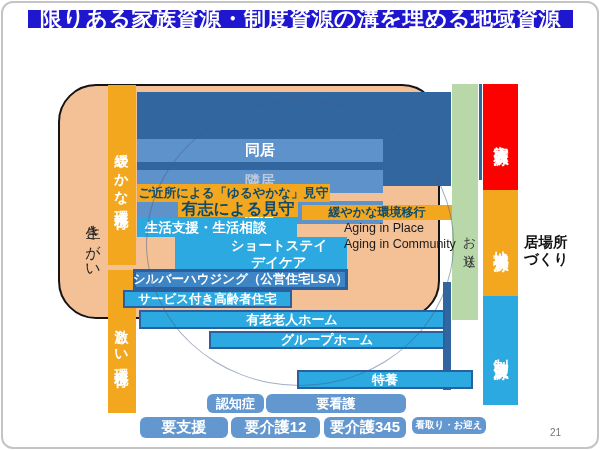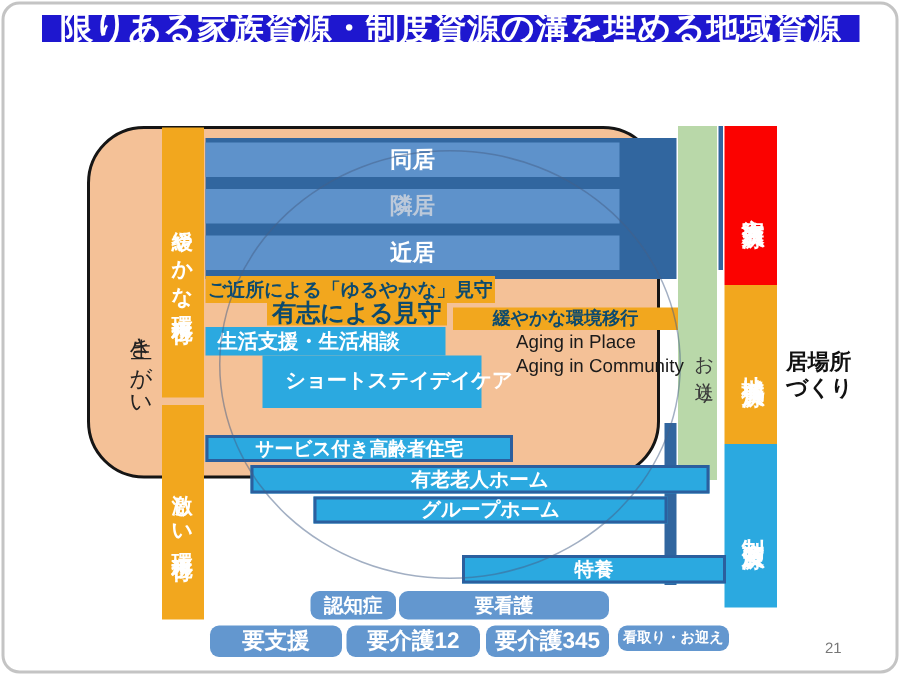--- a/index.html
+++ b/index.html
@@ -10,22 +10,22 @@
   .title{left:28px;top:10px;width:545px;height:18px;background:#1e17cf;color:#fff;
          font-size:22px;font-weight:bold;display:flex;align-items:center;justify-content:center;
          white-space:nowrap;letter-spacing:.5px;}
   .peach{left:58px;top:84px;width:382px;height:235px;background:#f4c197;border:2.5px solid #151515;border-radius:38px;}
   .vtext{writing-mode:vertical-rl;text-orientation:upright;letter-spacing:2px;}
   .oband{background:#f2a71e;color:#fff;font-weight:bold;display:flex;align-items:center;justify-content:center;}
   .oleft-top{left:108px;top:85px;width:28px;height:180px;font-size:14px;}
   .oleft-bot{left:108px;top:270px;width:28px;height:143px;font-size:14px;}
   .ikigai{left:76px;top:183px;width:26px;height:120px;color:#222;font-size:15px;display:flex;justify-content:center;}
   .panel{left:137px;top:92px;width:314px;height:94px;background:#31669f;}
-  .prow{position:absolute;left:0;width:276px;height:23px;background:#5e92cb;color:#fff;
-        font-weight:bold;font-size:15px;display:flex;align-items:center;justify-content:center;}
+  .prow{position:absolute;left:0;width:246px;height:23px;background:#5e92cb;color:#fff;
+        font-weight:bold;font-size:15px;display:flex;align-items:center;justify-content:center;margin-top:44px;}
   .obar{background:#f2a71e;color:#0c4a6e;font-weight:bold;display:flex;align-items:center;justify-content:center;white-space:nowrap;}
   .cbar{background:#2ba9e0;color:#fff;font-weight:bold;display:flex;align-items:center;justify-content:center;white-space:nowrap;}
   .nb{border:2px solid #2b5f9e;}
   .slate{background:#6397cf;color:#fff;font-weight:bold;border-radius:6px;
          display:flex;align-items:center;justify-content:center;white-space:nowrap;font-size:15px;}
   .wall{background:#31669f;}
   .green{left:452px;top:84px;width:26px;height:236px;background:#b9d8a9;color:#3a3a3a;
          font-size:13px;display:flex;justify-content:center;padding-top:88px;}
   .rcol{width:35px;color:#fff;font-weight:bold;font-size:15px;display:flex;align-items:center;justify-content:center;}
   .ellipse{left:146px;top:100px;width:308px;height:286px;border:1.5px solid rgba(70,95,135,.5);
@@ -64,28 +64,29 @@
     <div class="prow" style="top:3px;">同居</div>
     <div class="prow" style="top:34px;color:#bcc9da;">隣居</div>
     <div class="prow" style="top:65px;">近居</div>
   </div>
 
   <div class="abs obar" style="left:137px;top:184px;width:193px;height:18px;font-size:12.5px;">ご近所による「ゆるやかな」見守</div>
   <div class="abs obar" style="left:178px;top:202px;width:120px;height:15px;font-size:16px;">有志による見守</div>
   <div class="abs obar" style="left:302px;top:205px;width:150px;height:15px;font-size:12px;">緩やかな環境移行</div>
 
   <div class="abs cbar" style="left:137px;top:218px;width:160px;height:19px;font-size:13.5px;justify-content:flex-start;padding-left:8px;">生活支援・生活相談</div>
-  <div class="abs cbar" style="left:175px;top:237px;width:146px;height:35px;flex-direction:row;font-size:13.5px;line-height:1.2;padding-left:36px;">
+  <div class="abs cbar" style="left:175px;top:237px;width:172px;height:35px;flex-direction:column;font-size:13.5px;line-height:1.2;padding-left:36px;">
     <div>ショートステイ</div>
     <div>デイケア</div>
   </div>
-  <div class="abs cbar nb" style="left:137px;top:290px;width:205px;height:18px;font-size:12.5px;">サービス付き高齢者住宅</div>
-  <div class="abs cbar nb" style="left:139px;top:310px;width:306px;height:19px;font-size:13px;margin-left:28px;">有老老人ホーム</div>
+  <div class="abs cbar" style="left:133px;top:269px;width:215px;height:21px;font-size:12.5px;background:#3e85c5;border:3px solid #2b5f9e;">シルバーハウジング（公営住宅LSA）</div>
+  <div class="abs cbar nb" style="left:123px;top:290px;width:169px;height:18px;font-size:12.5px;">サービス付き高齢者住宅</div>
+  <div class="abs cbar nb" style="left:139px;top:310px;width:306px;height:19px;font-size:13px;">有老老人ホーム</div>
   <div class="abs cbar nb" style="left:209px;top:331px;width:236px;height:18px;font-size:13px;">グループホーム</div>
-  <div class="abs cbar nb" style="left:297px;top:370px;width:176px;height:19px;font-size:13px;margin-left:11px;">特養</div>
+  <div class="abs cbar nb" style="left:297px;top:370px;width:176px;height:19px;font-size:13px;">特養</div>
 
   <div class="abs slate" style="left:207px;top:394px;width:57px;height:19px;font-size:13px;">認知症</div>
   <div class="abs slate" style="left:266px;top:394px;width:140px;height:19px;font-size:13px;">要看護</div>
 
   <div class="abs slate" style="left:45px;top:417px;width:90px;height:21px;margin-top:44px;">元気</div>
   <div class="abs slate" style="left:140px;top:417px;width:88px;height:21px;">要支援</div>
   <div class="abs slate" style="left:231px;top:417px;width:89px;height:21px;">要介護12</div>
   <div class="abs slate" style="left:324px;top:417px;width:82px;height:21px;">要介護345</div>
   <div class="abs slate" style="left:412px;top:417px;width:74px;height:17px;font-size:9.5px;">看取り・お迎え</div>
 

